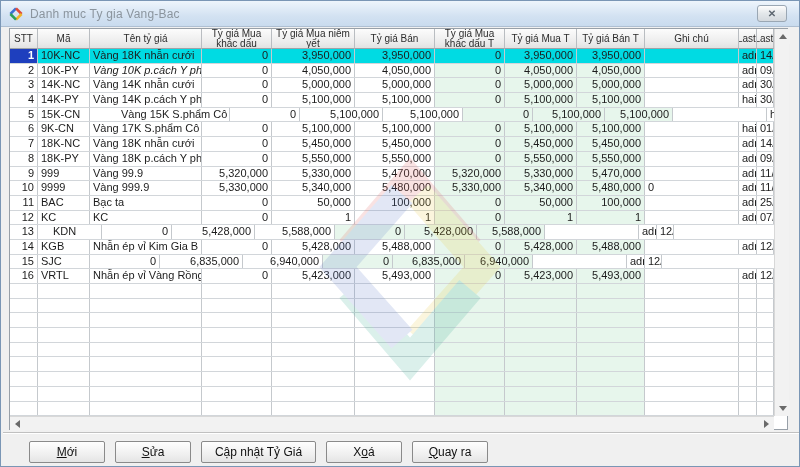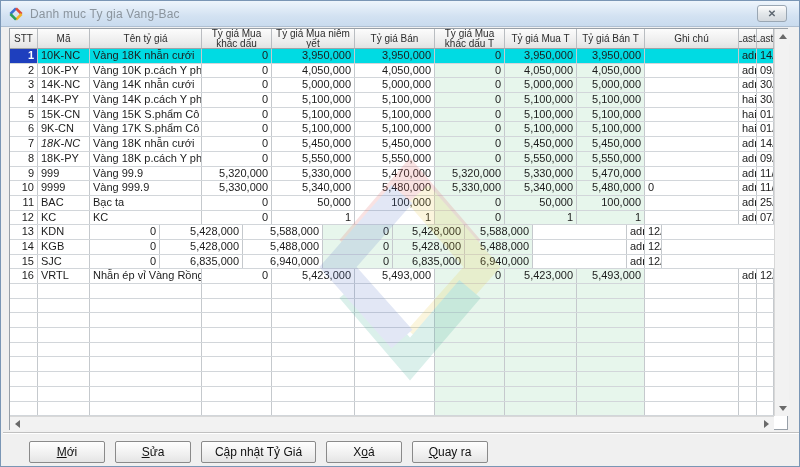--- a/index.html
+++ b/index.html
@@ -120,21 +120,21 @@
             <div class="cell r mint" style="width: 70px;">0</div>
             <div class="cell r mint" style="width: 72px;">3,950,000</div>
             <div class="cell r mint" style="width: 68px;">3,950,000</div>
             <div class="cell" style="width: 94px;"></div>
             <div class="cell" style="width: 18px;">adr</div>
             <div class="cell" style="width: 17px;">14/0</div>
           </div>
           <div class="row">
             <div class="cell r idx" style="width: 28px;">2</div>
             <div class="cell" style="width: 52px;">10K-PY</div>
-            <div class="cell" style="width: 112px;">Vàng 10K p.cách Y ph</div>
+            <div class="cell" style="width: 112px; font-style: italic;">Vàng 10K p.cách Y ph</div>
             <div class="cell r" style="width: 70px;">0</div>
             <div class="cell r" style="width: 83px;">4,050,000</div>
             <div class="cell r" style="width: 80px;">4,050,000</div>
             <div class="cell r mint" style="width: 70px;">0</div>
             <div class="cell r mint" style="width: 72px;">4,050,000</div>
             <div class="cell r mint" style="width: 68px;">4,050,000</div>
             <div class="cell" style="width: 94px;"></div>
             <div class="cell" style="width: 18px;">adr</div>
             <div class="cell" style="width: 17px;">09/0</div>
           </div>
@@ -162,21 +162,21 @@
             <div class="cell r mint" style="width: 70px;">0</div>
             <div class="cell r mint" style="width: 72px;">5,100,000</div>
             <div class="cell r mint" style="width: 68px;">5,100,000</div>
             <div class="cell" style="width: 94px;"></div>
             <div class="cell" style="width: 18px;">hai</div>
             <div class="cell" style="width: 17px;">30/0</div>
           </div>
           <div class="row">
             <div class="cell r idx" style="width: 28px;">5</div>
             <div class="cell" style="width: 52px;">15K-CN</div>
-            <div class="cell" style="width: 112px;">Vàng 15K S.phẩm Cô</div>
+            <div class="cell" style="width: 112px; margin-left: 28px;">Vàng 15K S.phẩm Cô</div>
             <div class="cell r" style="width: 70px;">0</div>
             <div class="cell r" style="width: 83px;">5,100,000</div>
             <div class="cell r" style="width: 80px;">5,100,000</div>
             <div class="cell r mint" style="width: 70px;">0</div>
             <div class="cell r mint" style="width: 72px;">5,100,000</div>
             <div class="cell r mint" style="width: 68px;">5,100,000</div>
             <div class="cell" style="width: 94px;"></div>
             <div class="cell" style="width: 18px;">hai</div>
             <div class="cell" style="width: 17px;">01/0</div>
           </div>
@@ -189,21 +189,21 @@
             <div class="cell r" style="width: 80px;">5,100,000</div>
             <div class="cell r mint" style="width: 70px;">0</div>
             <div class="cell r mint" style="width: 72px;">5,100,000</div>
             <div class="cell r mint" style="width: 68px;">5,100,000</div>
             <div class="cell" style="width: 94px;"></div>
             <div class="cell" style="width: 18px;">hai</div>
             <div class="cell" style="width: 17px;">01/0</div>
           </div>
           <div class="row">
             <div class="cell r idx" style="width: 28px;">7</div>
-            <div class="cell" style="width: 52px; font-style: italic;">18K-NC</div>
+            <div class="cell" style="width: 52px;">18K-NC</div>
             <div class="cell" style="width: 112px;">Vàng 18K nhẫn cưới</div>
             <div class="cell r" style="width: 70px;">0</div>
             <div class="cell r" style="width: 83px;">5,450,000</div>
             <div class="cell r" style="width: 80px;">5,450,000</div>
             <div class="cell r mint" style="width: 70px;">0</div>
             <div class="cell r mint" style="width: 72px;">5,450,000</div>
             <div class="cell r mint" style="width: 68px;">5,450,000</div>
             <div class="cell" style="width: 94px;"></div>
             <div class="cell" style="width: 18px;">adr</div>
             <div class="cell" style="width: 17px;">14/0</div>
@@ -273,34 +273,35 @@
             <div class="cell r" style="width: 80px;">1</div>
             <div class="cell r mint" style="width: 70px;">0</div>
             <div class="cell r mint" style="width: 72px;">1</div>
             <div class="cell r mint" style="width: 68px;">1</div>
             <div class="cell" style="width: 94px;"></div>
             <div class="cell" style="width: 18px;">adr</div>
             <div class="cell" style="width: 17px;">07/0</div>
           </div>
           <div class="row">
             <div class="cell r idx" style="width: 28px;">13</div>
-            <div class="cell" style="width: 52px;">KDN</div>
+            <div class="cell" style="width: 52px; margin-left: 12px;">KDN</div>
             <div class="cell r" style="width: 70px;">0</div>
             <div class="cell r" style="width: 83px;">5,428,000</div>
             <div class="cell r" style="width: 80px;">5,588,000</div>
             <div class="cell r mint" style="width: 70px;">0</div>
             <div class="cell r mint" style="width: 72px;">5,428,000</div>
             <div class="cell r mint" style="width: 68px;">5,588,000</div>
             <div class="cell" style="width: 94px;"></div>
             <div class="cell" style="width: 18px;">adr</div>
             <div class="cell" style="width: 17px;">12/0</div>
           </div>
           <div class="row">
             <div class="cell r idx" style="width: 28px;">14</div>
             <div class="cell" style="width: 52px;">KGB</div>
+            <div class="cell" style="width: 112px;">Nhẫn ép vỉ Kim Gia B</div>
             <div class="cell r" style="width: 70px;">0</div>
             <div class="cell r" style="width: 83px;">5,428,000</div>
             <div class="cell r" style="width: 80px;">5,488,000</div>
             <div class="cell r mint" style="width: 70px;">0</div>
             <div class="cell r mint" style="width: 72px;">5,428,000</div>
             <div class="cell r mint" style="width: 68px;">5,488,000</div>
             <div class="cell" style="width: 94px;"></div>
             <div class="cell" style="width: 18px;">adr</div>
             <div class="cell" style="width: 17px;">12/0</div>
           </div>

